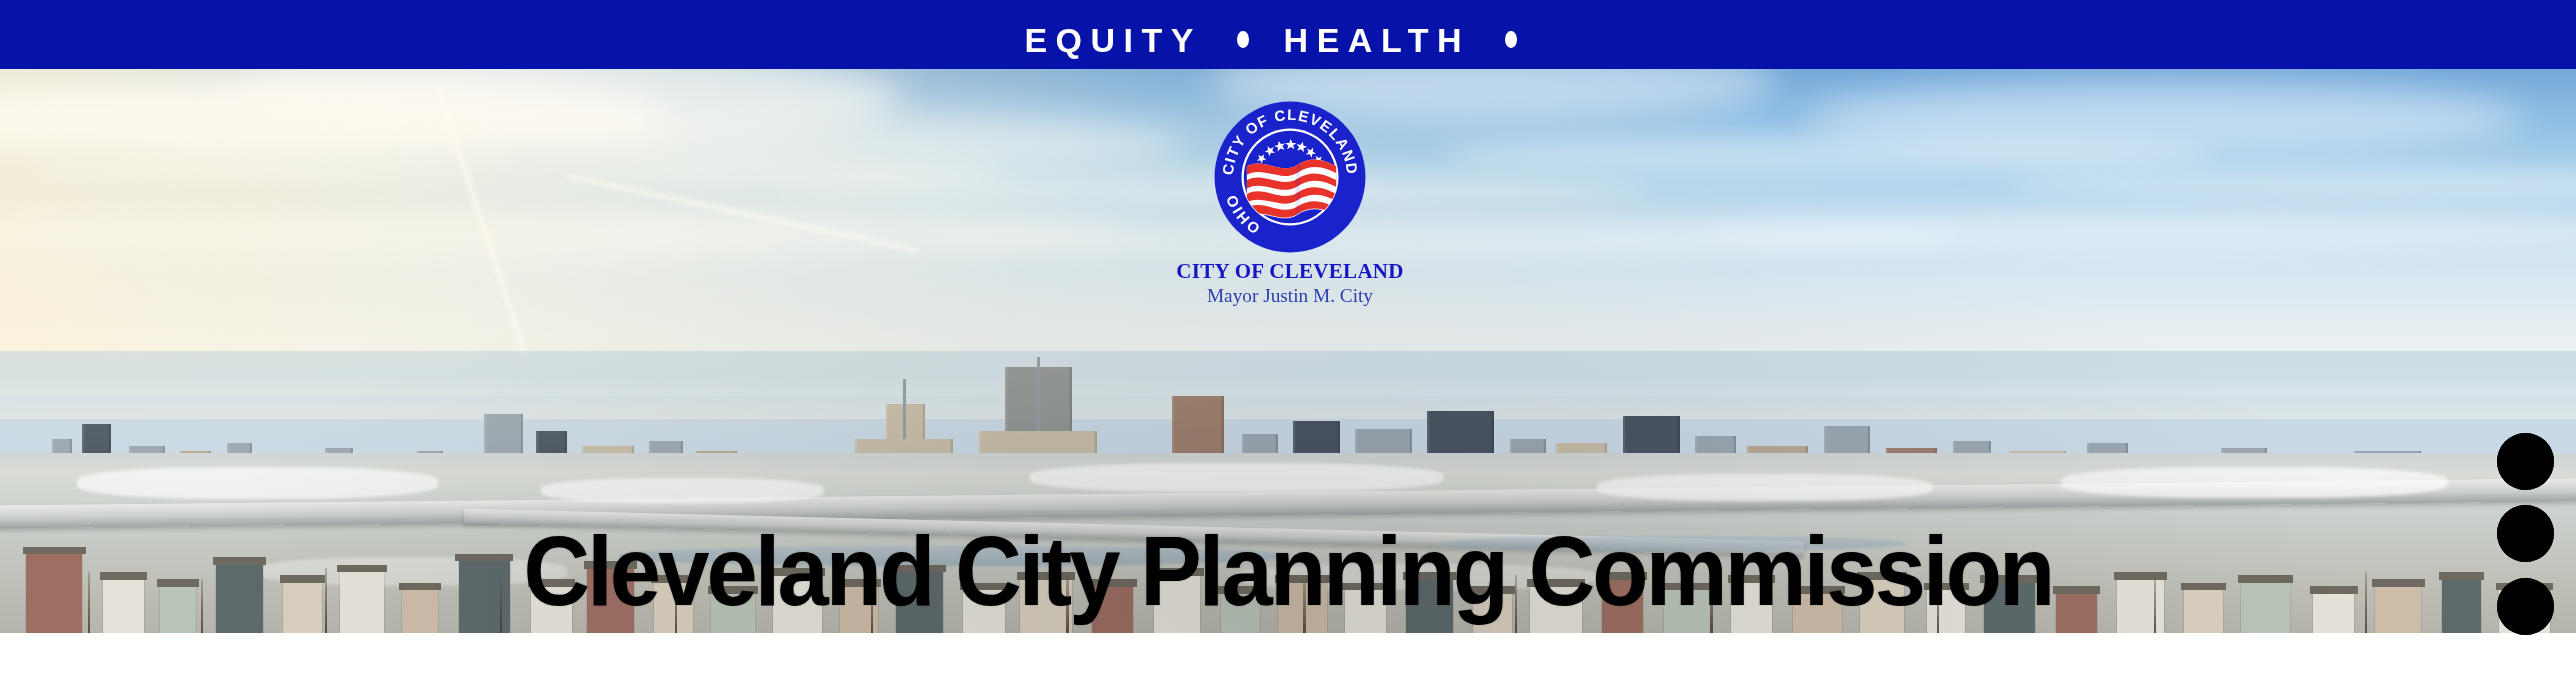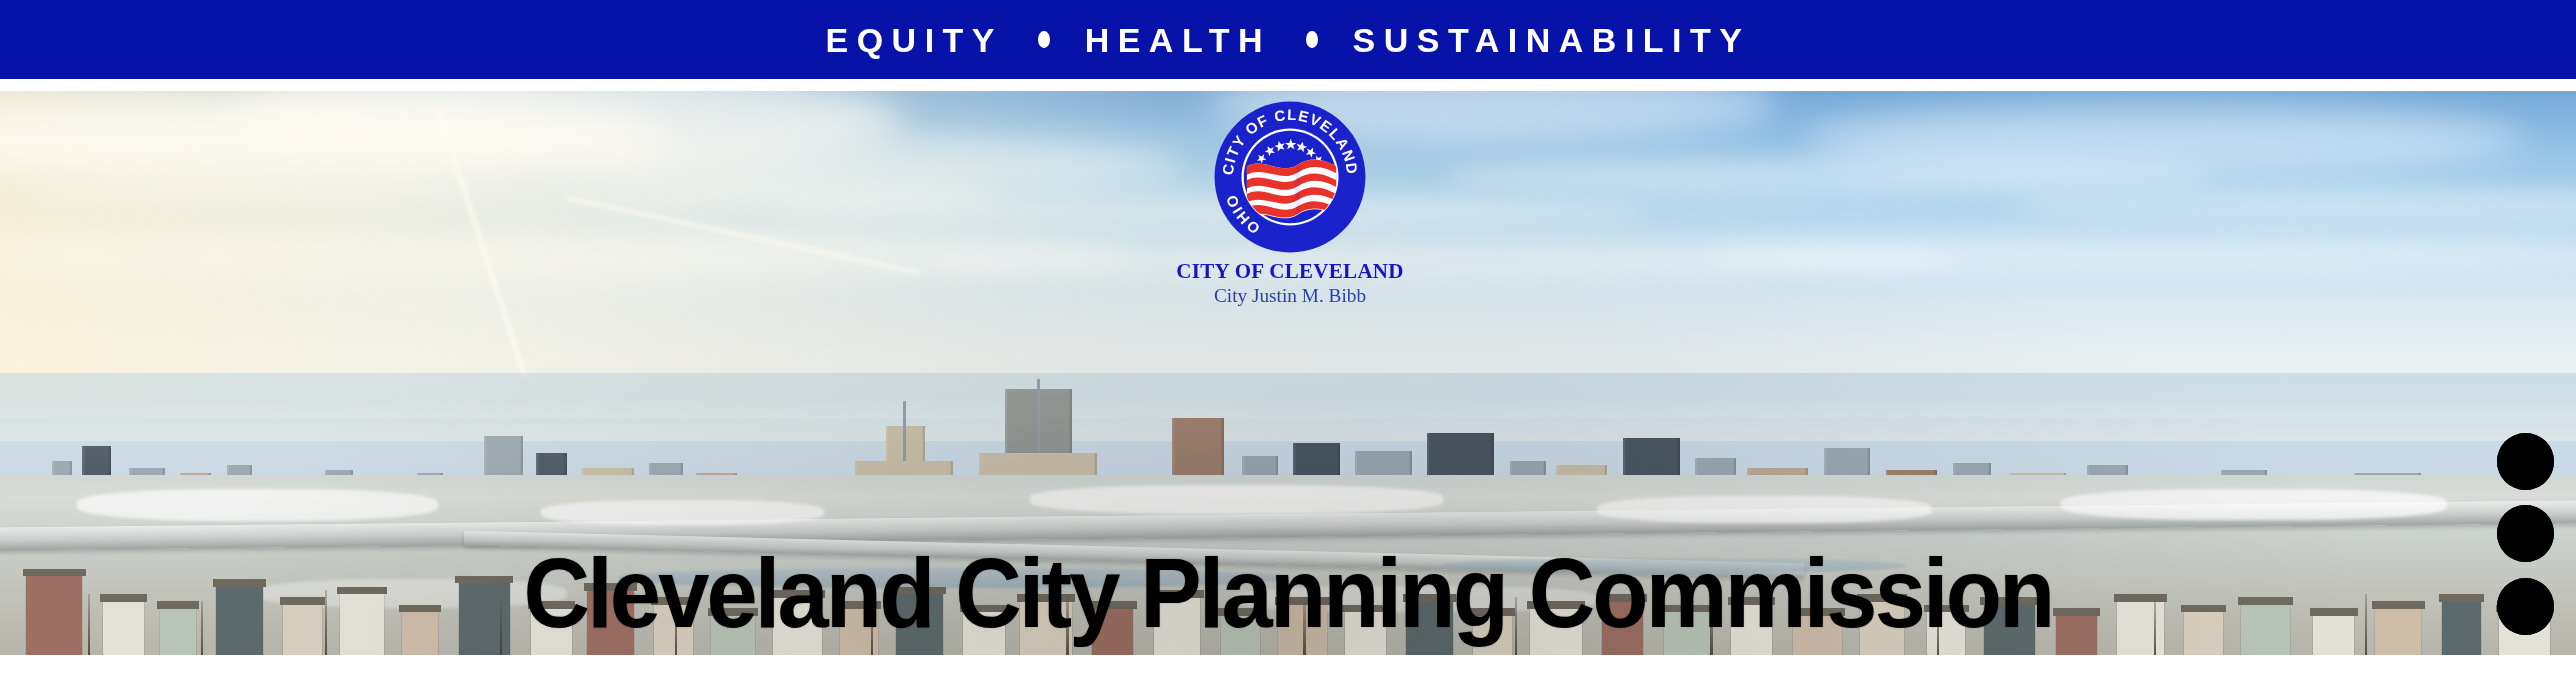--- a/index.html
+++ b/index.html
@@ -32,21 +32,21 @@
   .slogan-dot {
     width:11.6px; height:17px;
     background:#ffffff;
     border-radius:50%;
     margin:0 35px;
     flex:0 0 auto;
   }
 
   
   #hero {
-    position:absolute; left:0; top:91px; width:2576px; height:564px;
+    position:absolute; left:0; top:69px; width:2576px; height:564px;
     overflow:hidden;
     background:#c9d9e6;
   }
   #hero-photo { position:absolute; inset:0; }
 
   
   .sky {
     position:absolute; left:0; top:0; width:100%; height:58%;
     background:
       linear-gradient(120deg, rgba(255,243,214,.85) 0%, rgba(255,248,232,.45) 18%, rgba(255,255,255,0) 42%),
@@ -221,21 +221,20 @@
 </head>
 <body>
 
 <div id="page">
 
   <div id="slogan-banner">
     <span class="slogan-word">EQUITY</span>
     <span class="slogan-dot"></span>
     <span class="slogan-word">HEALTH</span>
     <span class="slogan-dot"></span>
-    <span class="slogan-word">SUSTAINABILITY</span>
   </div>
 
   <div id="hero">
     <div id="hero-photo">
 
       <div class="sky">
         <div class="cloud" style="left:-4%;  top:2%;  width:30%; height:26%;"></div>
         <div class="cloud" style="left:9%;   top:-6%; width:26%; height:30%; opacity:.75;"></div>
         <div class="cloud thin" style="left:1%; top:26%; width:38%; height:12%; opacity:.55;"></div>
         <div class="cloud" style="left:22%;  top:14%; width:24%; height:18%; opacity:.6;"></div>
@@ -432,21 +431,21 @@
         <path d="M44,86 C66,74 88,98 110,84 C130,71 148,80 160,86 L160,150 C148,144 130,136 110,149 C88,163 66,140 44,152 Z" fill="#FFFFFF"></path>
         <path d="M44,86 C66,74 88,98 110,84 C130,71 148,80 160,86 L160,95 C148,89 130,81 110,94 C88,108 66,85 44,97 Z" fill="#E8322A"></path>
         <path d="M44,104 C66,92 88,116 110,102 C130,89 148,98 160,104 L160,113 C148,107 130,99 110,112 C88,126 66,103 44,115 Z" fill="#E8322A"></path>
         <path d="M44,122 C66,110 88,134 110,120 C130,107 148,116 160,122 L160,131 C148,125 130,117 110,130 C88,144 66,121 44,133 Z" fill="#E8322A"></path>
         <path d="M44,140 C66,128 88,152 110,138 C130,125 148,134 160,140 L160,149 C148,143 130,135 110,148 C88,162 66,139 44,151 Z" fill="#E8322A"></path>
         <path d="M108,84 C108,84 106,116 108,150 L114,148 C112,116 114,84 114,84 Z" fill="#1A22CC" opacity=".10"></path>
       </g>
     </svg>
 
     <div id="org-name">CITY OF CLEVELAND</div>
-    <div id="mayor-name">City Justin M. Bibb</div>
+    <div id="mayor-name">Mayor Justin M. City</div>
   </div>
 
   <div id="social-rail">
 
     <a class="social-icon" title="YouTube">
       <svg viewBox="0 0 74 74" aria-hidden="true">
         <path fill-rule="evenodd" d="M37,0 A37,37 0 1,0 37,74 A37,37 0 1,0 37,0 Z
                  M19.5,28.5 a6.2,6.2 0 0 1 6.2,-6.2 h22.6 a6.2,6.2 0 0 1 6.2,6.2 v17 a6.2,6.2 0 0 1 -6.2,6.2 h-22.6 a6.2,6.2 0 0 1 -6.2,-6.2 z
                  M32.6,29.8 v14.4 l12.5,-7.2 z" fill="#000000"></path>
       </svg>

